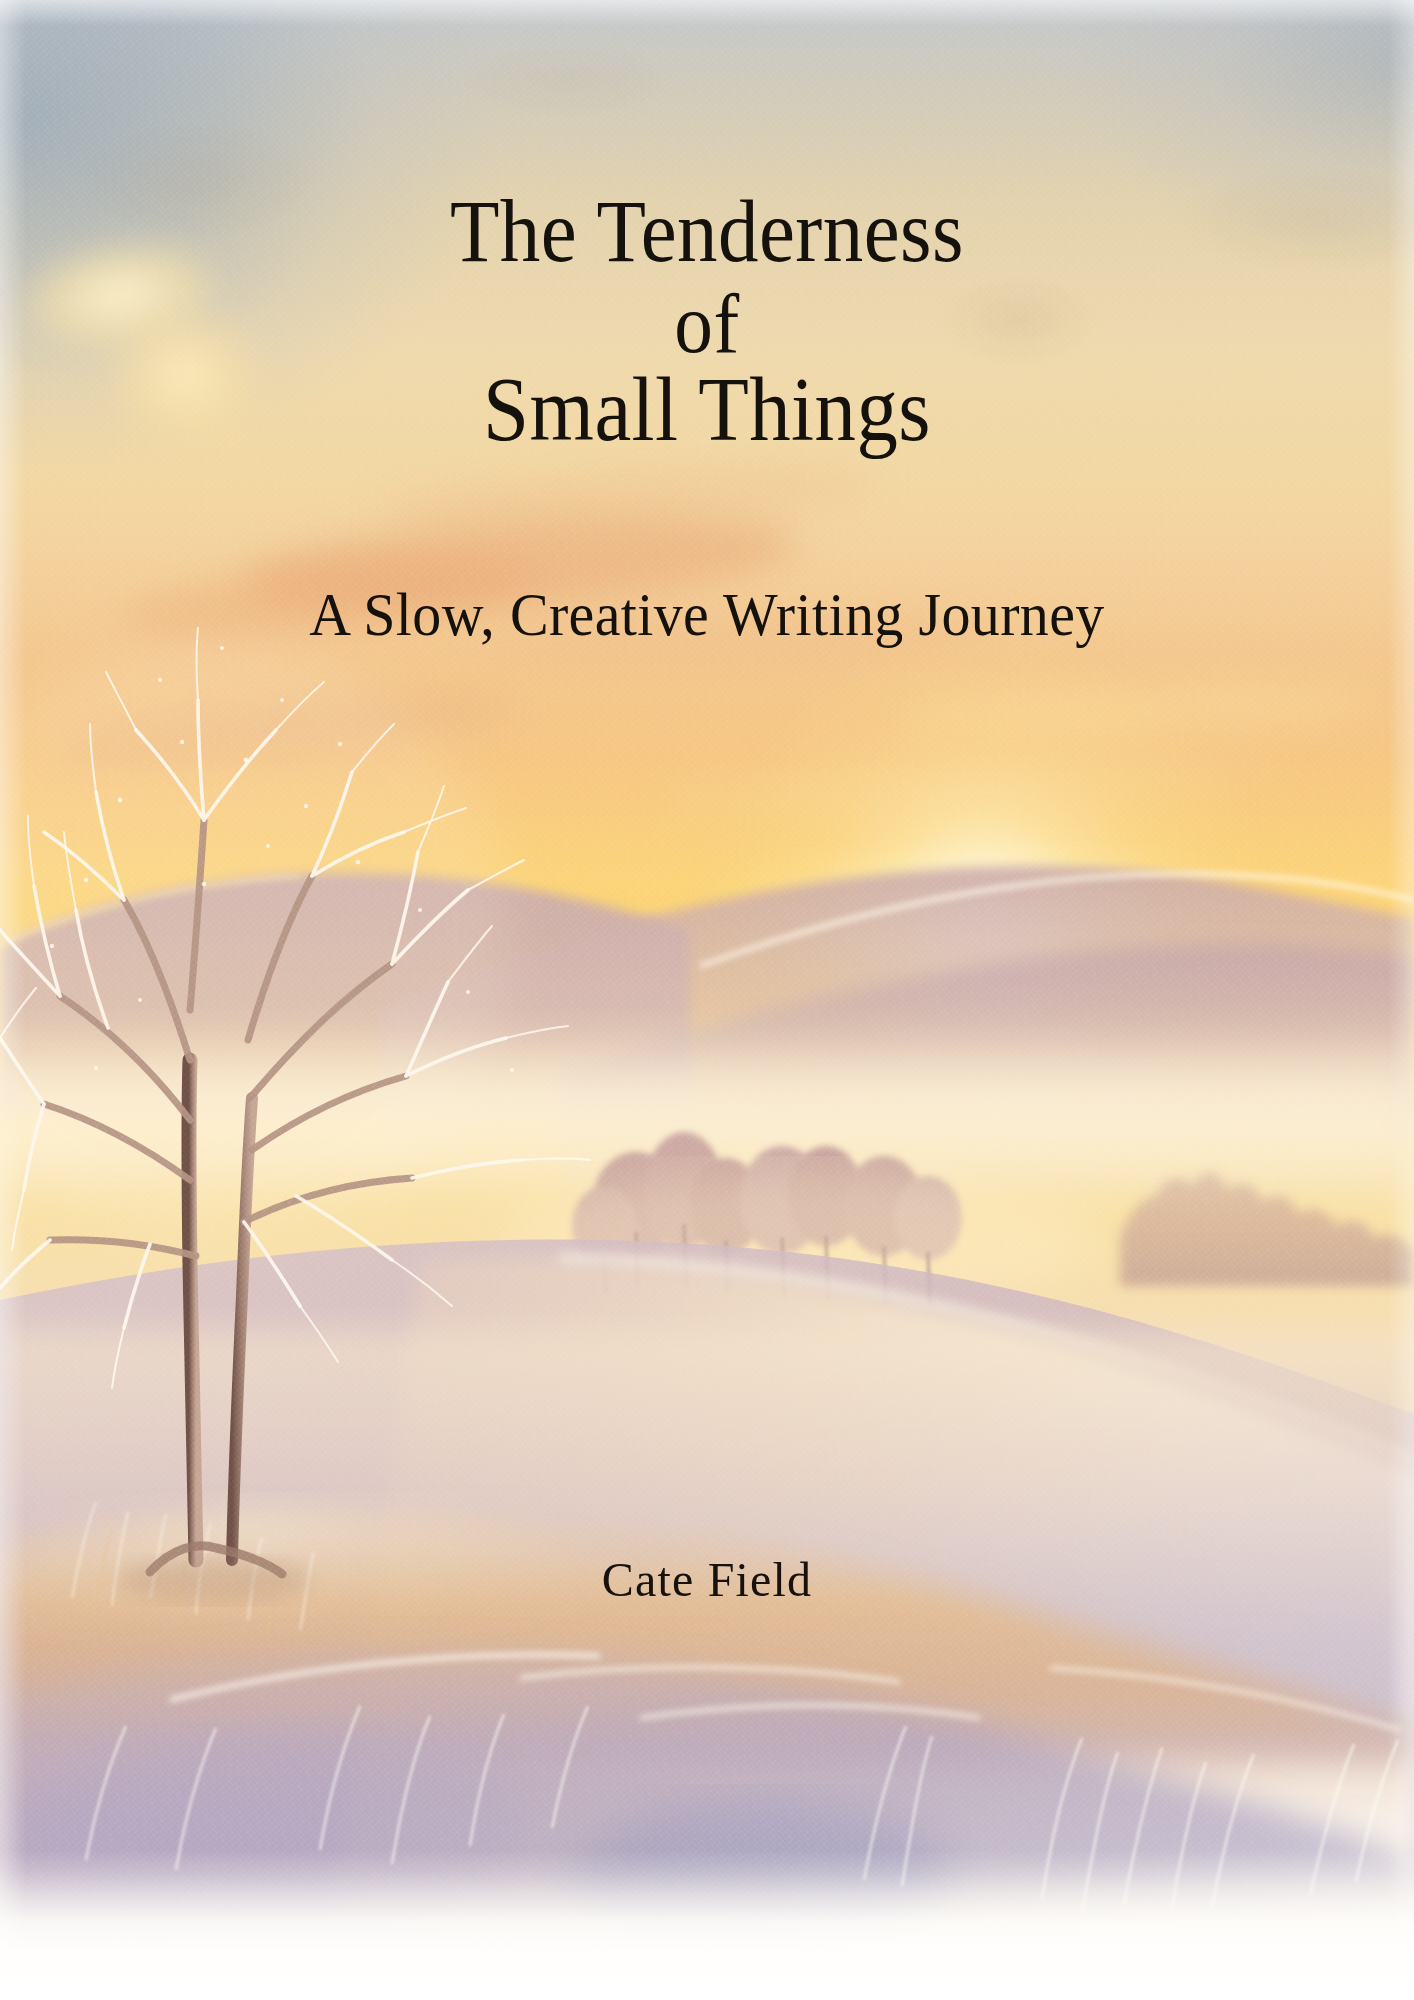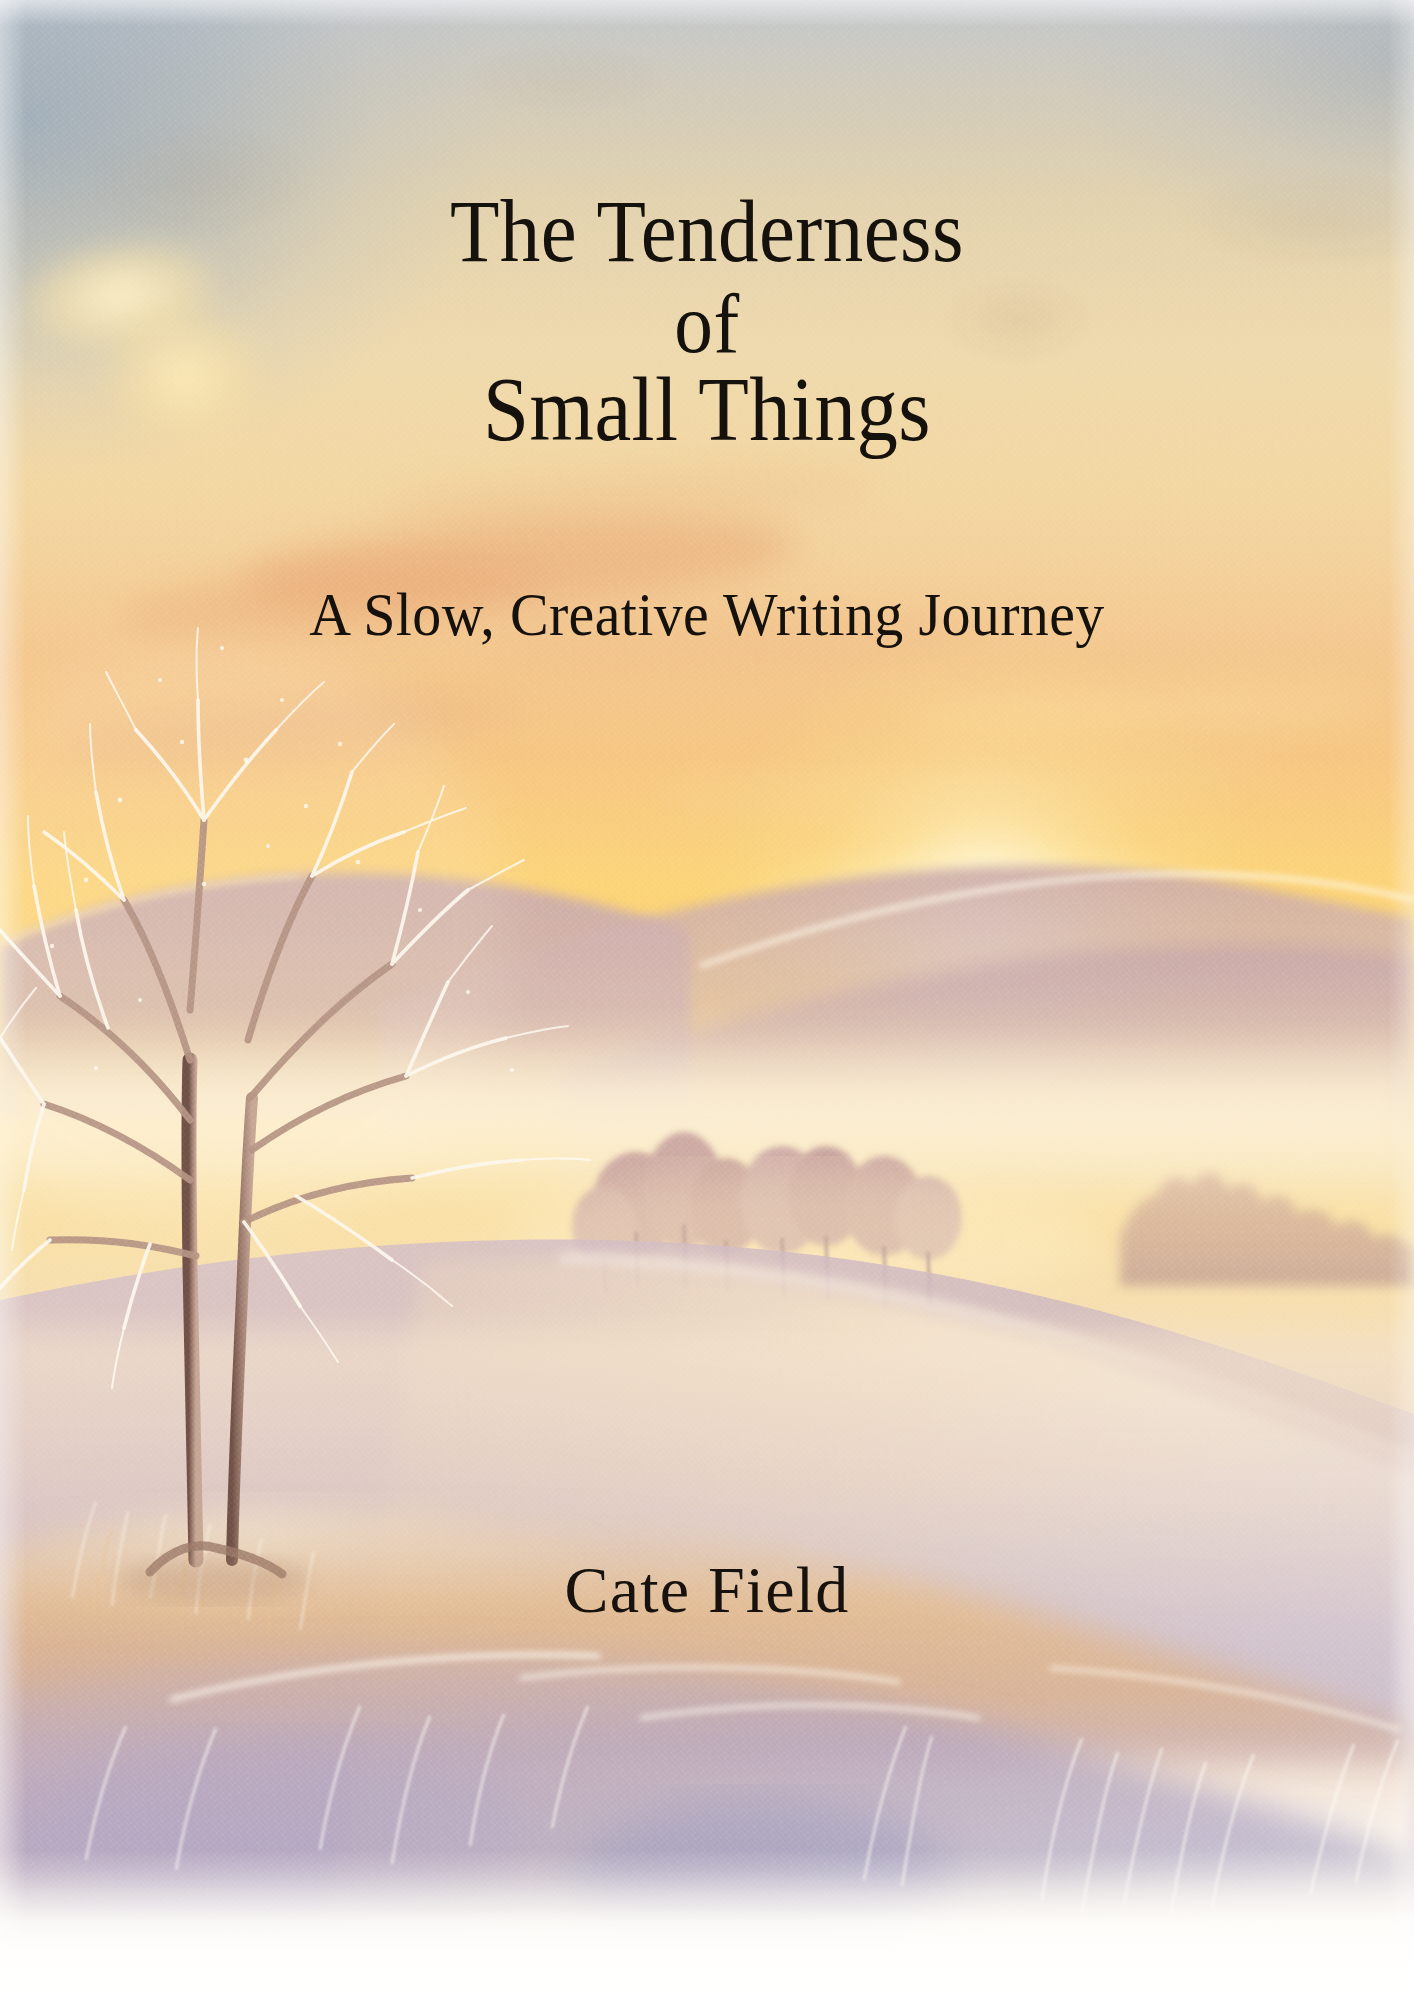--- a/index.html
+++ b/index.html
@@ -260,21 +260,21 @@
   }
 
   .author {
     position: absolute;
     left: 0;
     right: 0;
     top: 1552px;
     text-align: center;
     color: #17120e;
     font-family: "Liberation Serif", "DejaVu Serif", serif;
-    font-size: 66px;
+    font-size: 48px;
     font-weight: 400;
     letter-spacing: 1.2px;
   }
 </style>
 </head>
 <body>
 
 <div class="cover">
 
   <div class="layer sky-base"></div>

